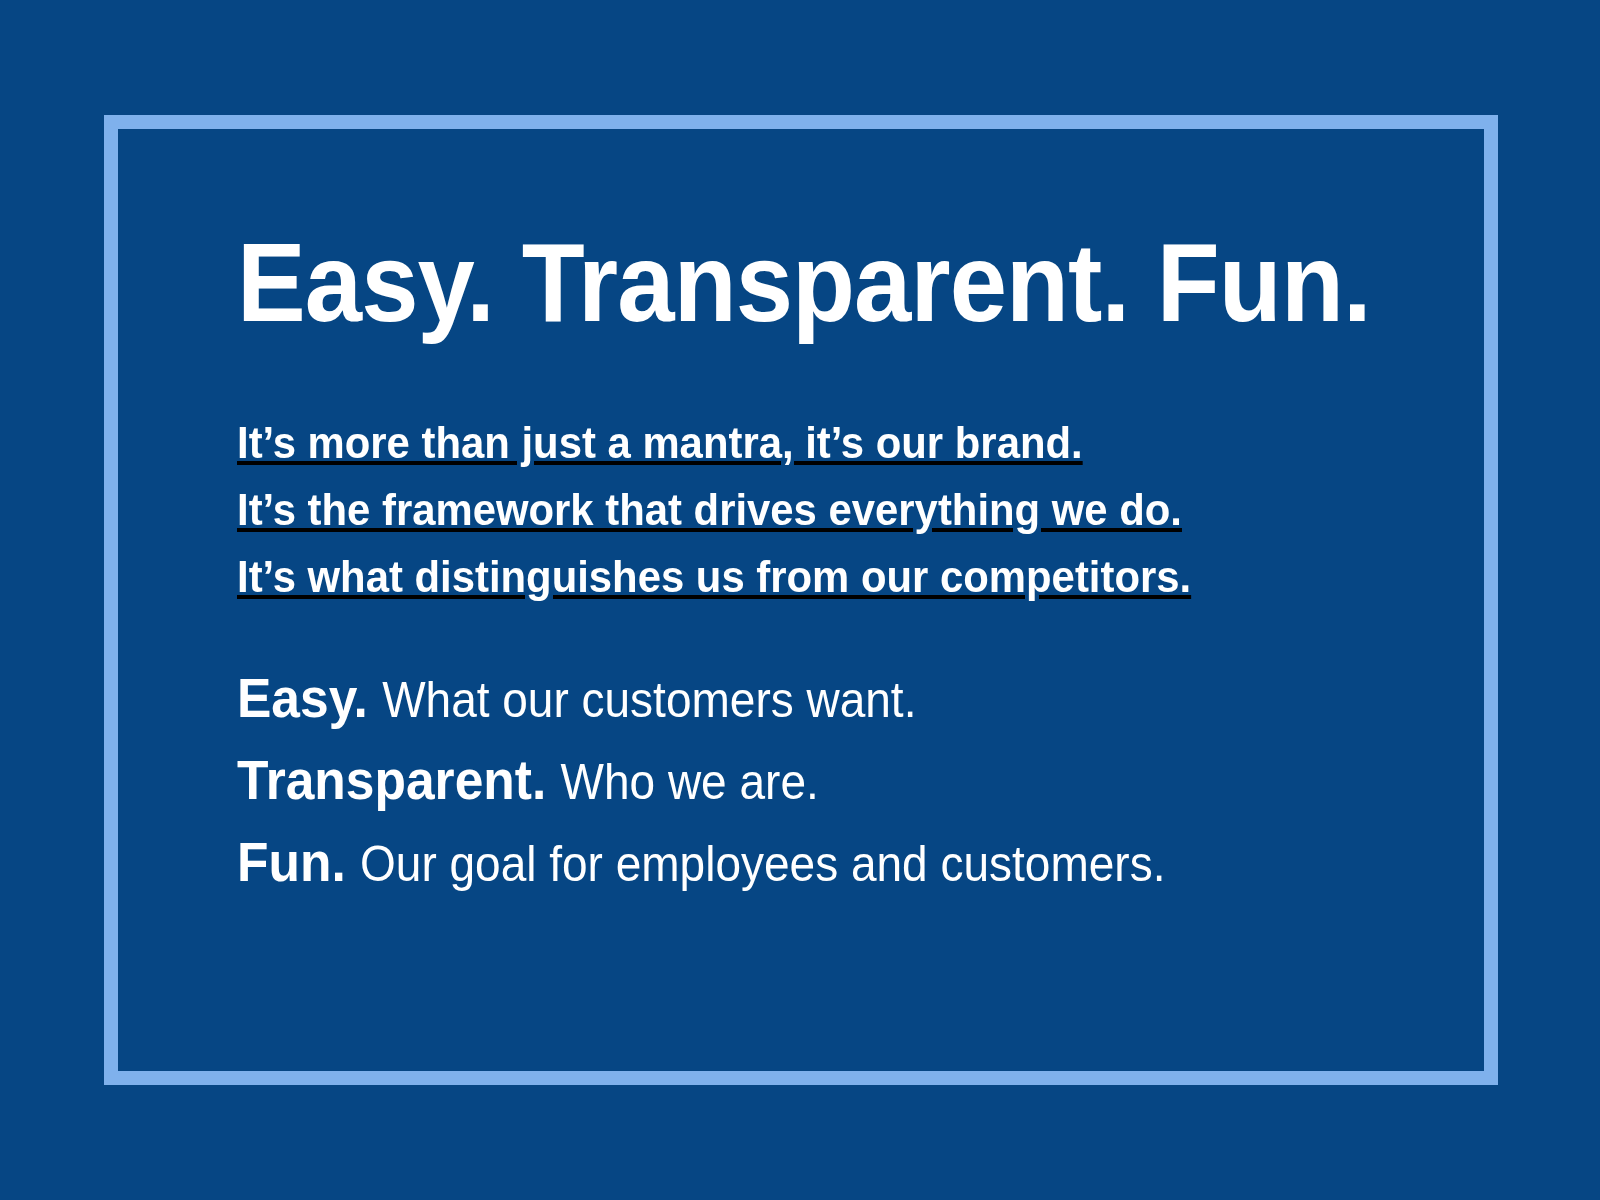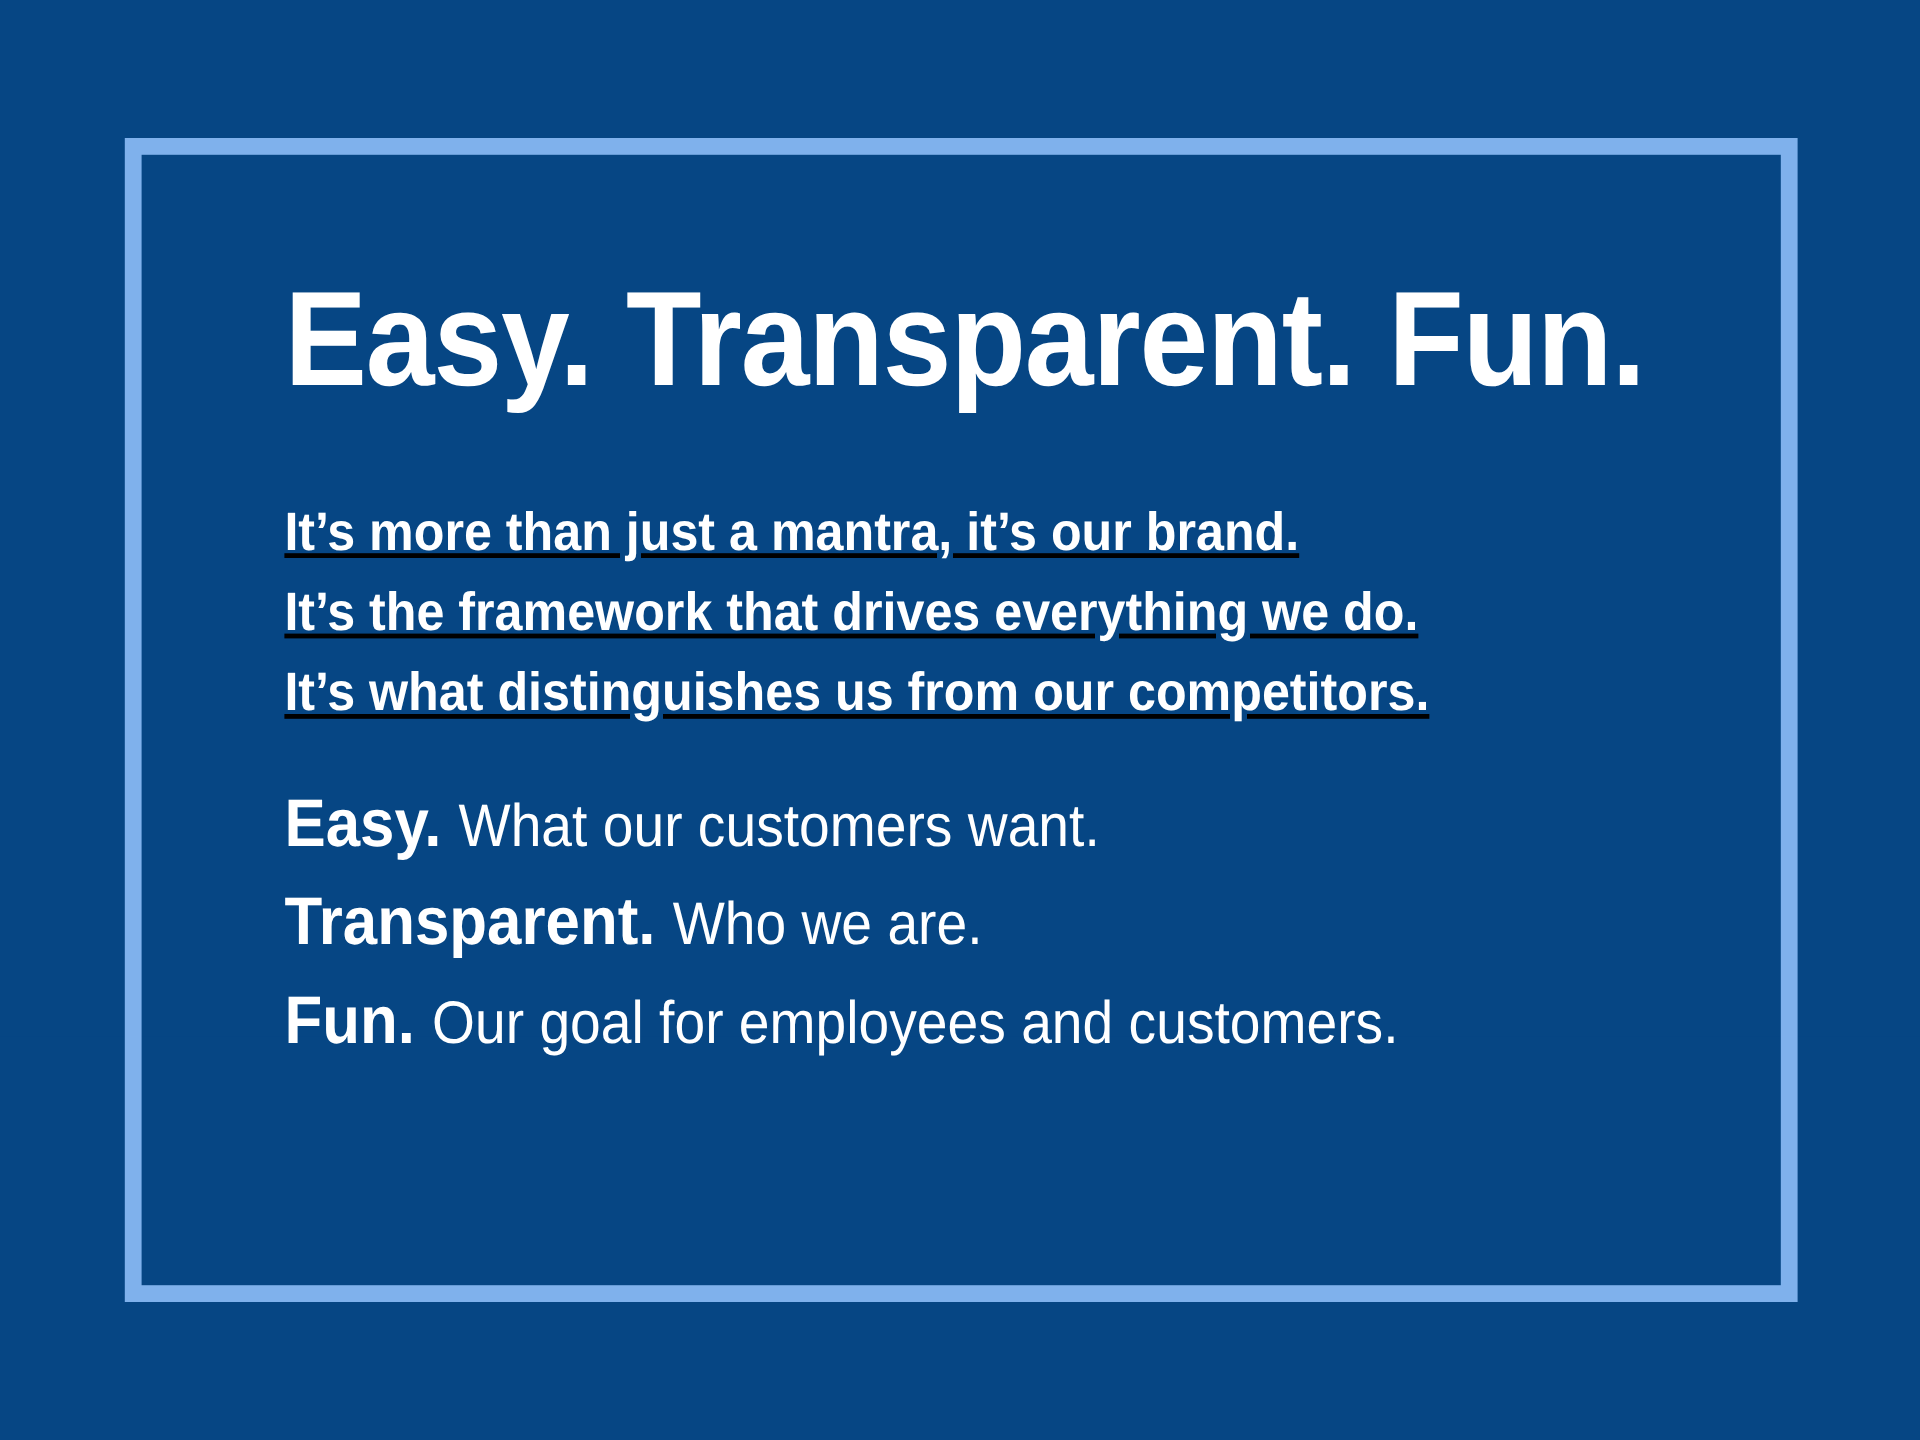--- a/index.html
+++ b/index.html
@@ -68,21 +68,21 @@
     font-size: 45px;
     line-height: 67px;
     letter-spacing: 0px;
     transform: scaleX(0.93);
     transform-origin: left center;
     white-space: nowrap;
   }
 
   
   .definitions {
-    margin-top: 36px;
+    margin-top: 48px;
   }
   .definition-line {
     color: #FFFFFF;
     font-family: "Liberation Sans Narrow", "Liberation Sans", "DejaVu Sans Condensed", "DejaVu Sans", sans-serif;
     font-size: 56px;
     line-height: 80px;
     letter-spacing: 0px;
     transform: scaleX(0.92);
     transform-origin: left center;
     white-space: nowrap;

